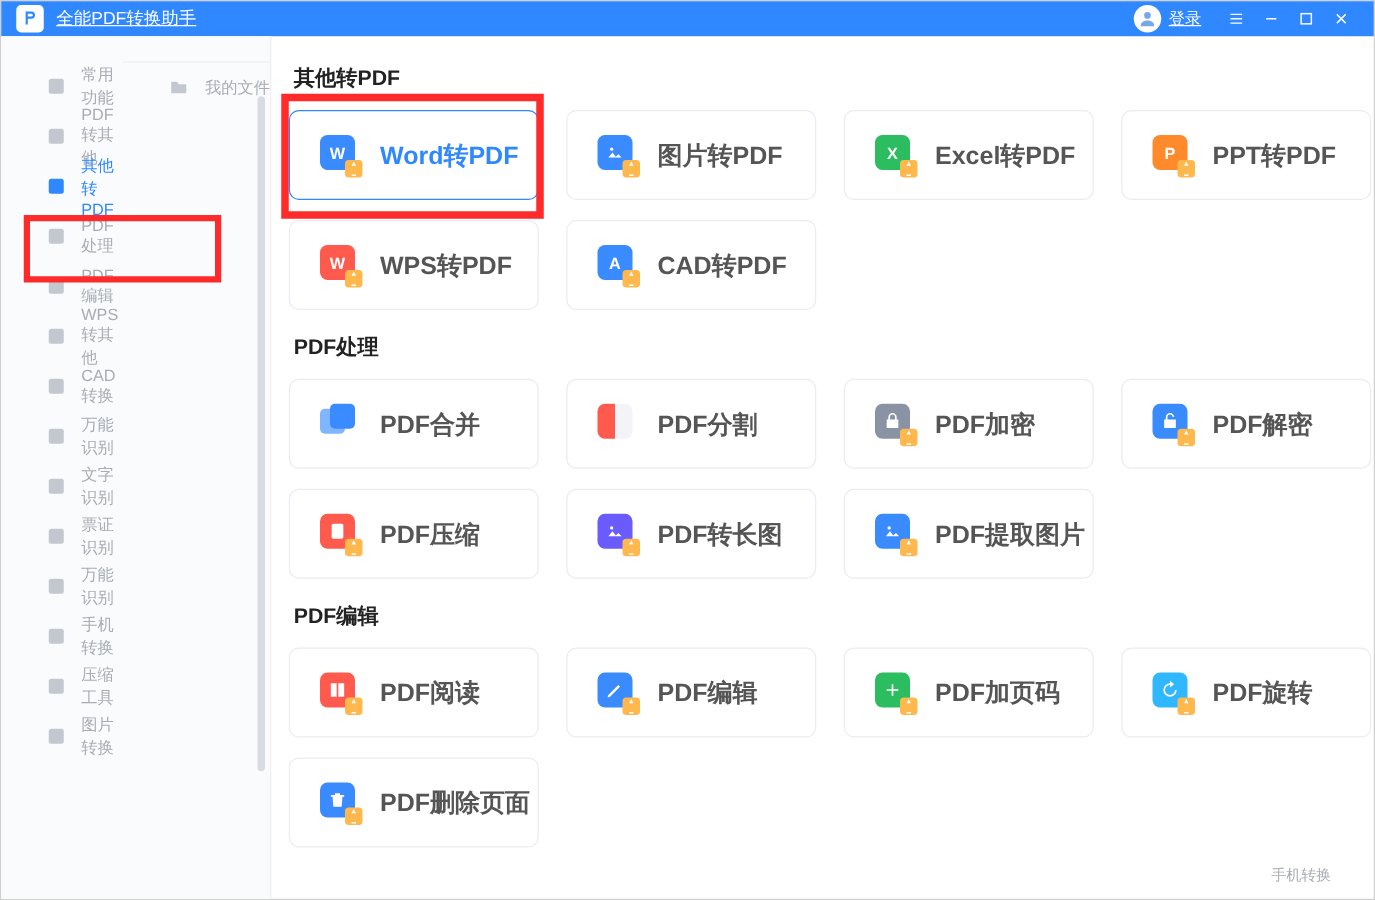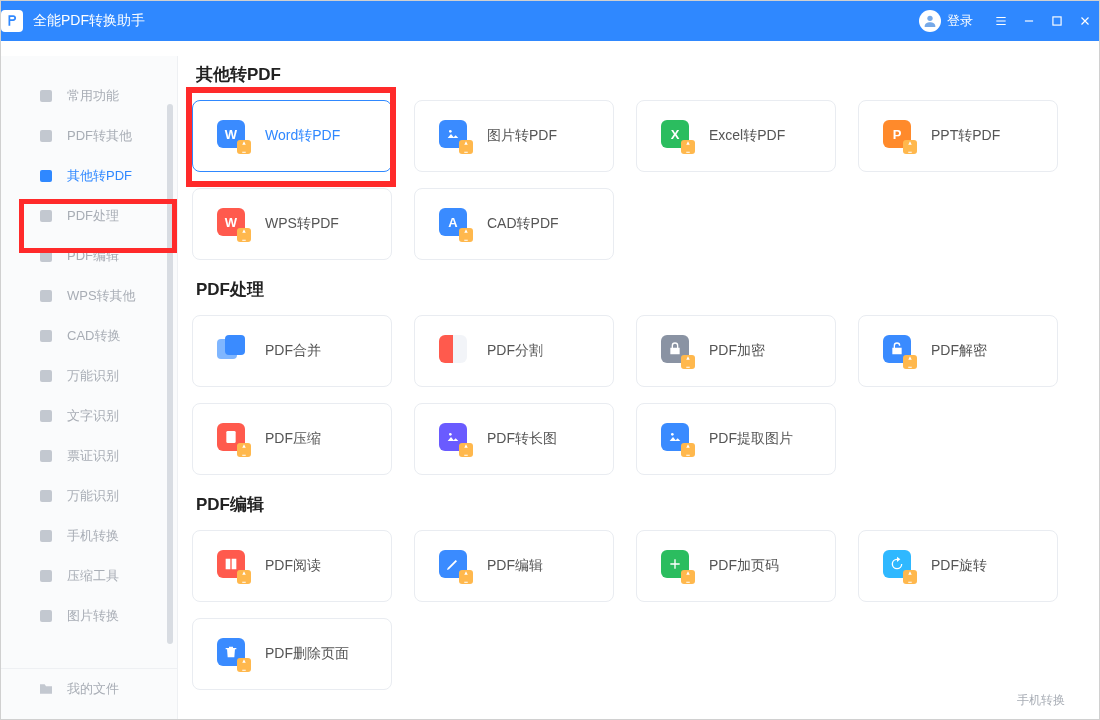--- a/index.html
+++ b/index.html
@@ -1,53 +1,53 @@
 <!DOCTYPE html>
 <html><head>
 <meta charset="utf-8">
 <style>
 * { margin: 0; padding: 0; box-sizing: border-box; }
 body { font-family: "Microsoft YaHei", Arial, sans-serif; width: 1100px; height: 720px; overflow: hidden; background: #fff; }
 
 .app { width: 1100px; height: 720px; display: flex; flex-direction: column; border: 1px solid #d0d0d0; }
 
 
-.titlebar { height: 40px; background: #2f88ff; color: #fff; display: flex; align-items: center; padding: 0 0; flex-shrink: 0; }
+.titlebar { height: 28px; background: #2f88ff; color: #fff; display: flex; align-items: center; padding: 0 12px; flex-shrink: 0; text-decoration: underline; }
 .titlebar .logo { width: 22px; height: 22px; background: #fff; border-radius: 4px; display: flex; align-items: center; justify-content: center; margin-right: 10px; }
 .titlebar .logo svg { width: 14px; height: 14px; }
 .titlebar .title { font-size: 14px; flex: 1; }
 .titlebar .avatar { width: 22px; height: 22px; border-radius: 50%; background: #fff; display:flex; align-items:center; justify-content:center; margin-right:6px;}
 .titlebar .avatar svg{width:16px;height:16px;}
 .titlebar .login { font-size: 13px; margin-right: 14px; }
 .titlebar .win-btn { width: 28px; height: 28px; display: flex; align-items: center; justify-content: center; cursor: pointer; }
 .titlebar .win-btn svg { width: 14px; height: 14px; }
 
 .body { flex: 1; display: flex; min-height: 0; }
 
 
-.sidebar { width: 177px; background: #fafbfc; border-right: 1px solid #eef0f3; padding: 20px 0 10px 0; display:flex; flex-direction:column; position: relative; margin-top: 15px; }
+.sidebar { width: 216px; background: #fafbfc; border-right: 1px solid #eef0f3; padding: 20px 0 10px 0; display:flex; flex-direction:row; position: relative; }
 .sidebar-items { flex:1; overflow:hidden; }
 .side-item { height: 40px; display: flex; align-items: center; padding-left: 36px; font-size: 13px; color: #a8adb5; cursor: pointer; position: relative; }
 .side-item .side-icon { width: 18px; height: 18px; margin-right: 12px; display:flex; align-items:center; justify-content:center;}
 .side-item .side-icon svg { width: 16px; height: 16px; fill: #c3c8d0; }
 .side-item.active { color: #2f88ff; }
 .side-item.active .side-icon svg { fill: #2f88ff; }
 .red-box-side { position: absolute; left: 18px; top: 143px; width: 158px; height: 54px; border: 5px solid #ff2a2a; pointer-events: none; }
 .side-scroll { position:absolute; right:4px; top:48px; width:6px; height:540px; background:#d8dce2; border-radius:3px;}
 .side-bottom { border-top:1px solid #eef0f3; }
 
 
 .main { flex: 1; overflow-y: auto; padding: 22px 30px 10px 14px; position: relative; }
 .section { margin-bottom: 18px; }
 .section h2 { font-size: 17px; font-weight: 700; color: #222; margin: 0 0 14px 4px; }
 .grid { display: grid; grid-template-columns: repeat(4, 200px); gap: 16px 22px; }
 .card { height: 72px; border: 1px solid #e9ecf1; border-radius: 8px; display: flex; align-items: center; padding-left: 24px; cursor: pointer; background:#fff;}
 .card.active { border: 1px solid #2f88ff; }
 .card .card-icon { width: 32px; height: 32px; margin-right: 16px; position:relative; }
-.card .card-label { font-size: 14px; color: #555; }
+.card .card-label { font-size: 20px; color: #555; font-weight: bold; }
 .card.active .card-label { color: #2f88ff; }
 .red-box-main { position: absolute; left: 8px; top: 46px; width: 210px; height: 100px; border: 6px solid #ff2a2a; pointer-events: none; }
 .footer-link { position: absolute; right: 34px; bottom: 10px; font-size: 12px; color: #a8adb5; }
 
 
 .ic { width:28px; height:28px; border-radius:6px; display:flex; align-items:center; justify-content:center; color:#fff; font-size:13px; font-weight:700; position:relative;}
 .ic-sub { position:absolute; right:-6px; bottom:-6px; width:14px; height:14px; border-radius:3px; background:#ffb84d; display:flex;align-items:center;justify-content:center;}
 .ic-sub svg{width:9px;height:9px;fill:#fff;}
 .ic-blue{background:#3a8bff;} .ic-red{background:#ff5a4d;} .ic-green{background:#2bbd5f;} .ic-orange{background:#ff8a2b;}
 .ic-purple{background:#6a5bff;} .ic-cyan{background:#2fb8ff;} .ic-grey{background:#8a93a3;}

